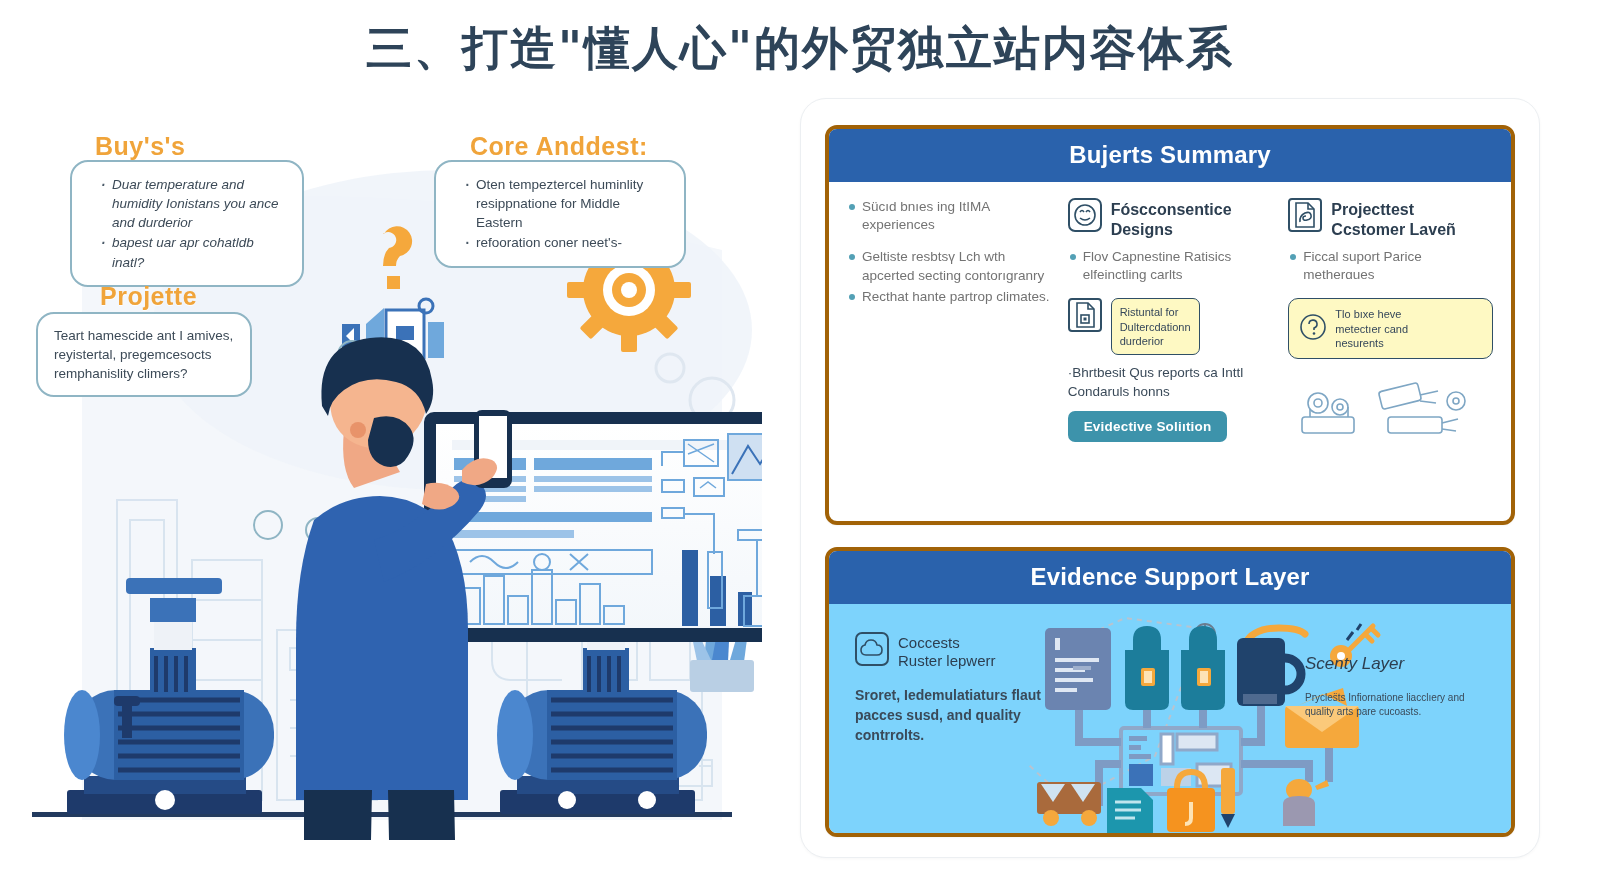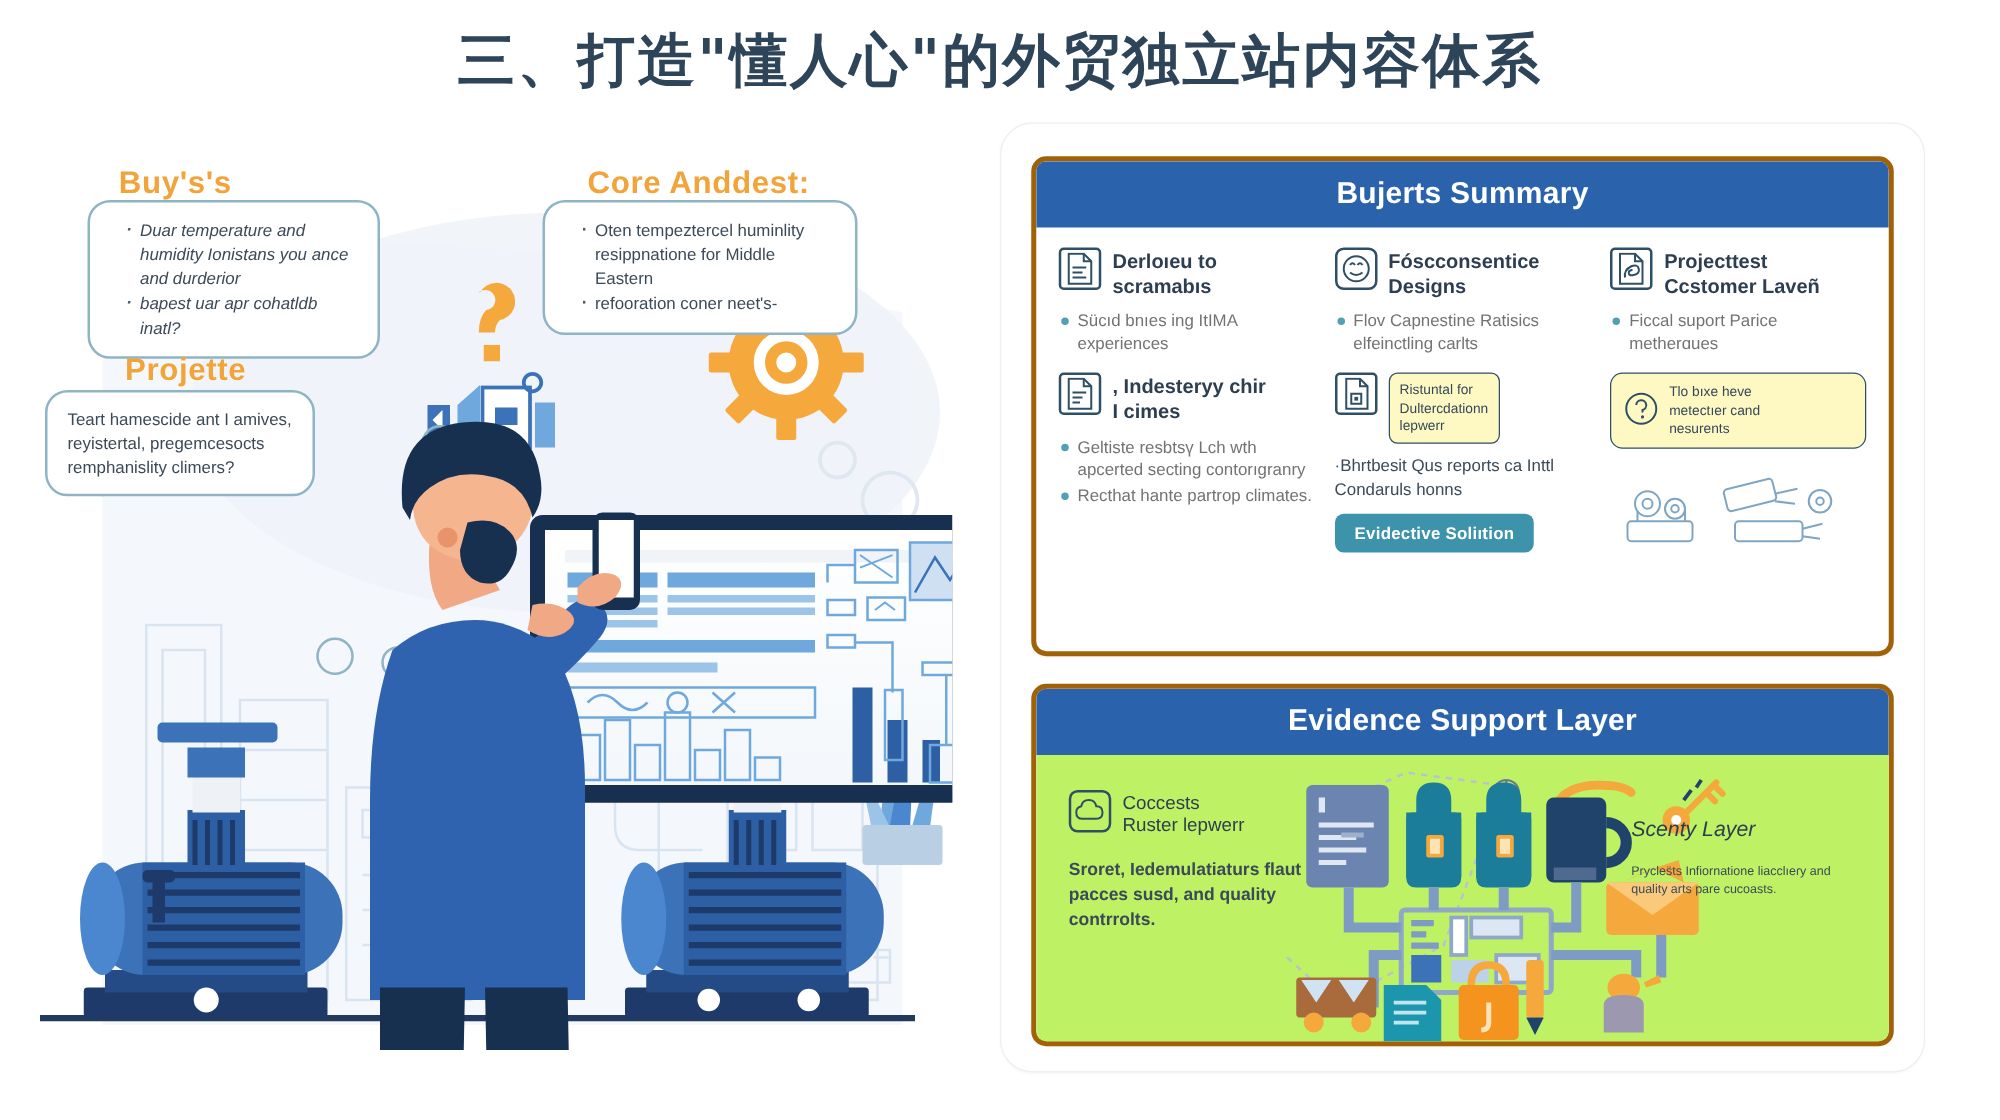--- a/index.html
+++ b/index.html
@@ -138,21 +138,21 @@
     padding: 8px 16px;
     border-radius: 7px;
     border: none;
     cursor: pointer;
     letter-spacing: .2px;
   }
 
   
   #evidence-card { margin-top: 22px; height: 290px; }
   #evidence-card .card-body {
-    background: #bef264;
+    background: #7dd3fc;
     height: 234px;
     padding: 14px 18px;
     position: relative;
   }
   .ev-left { position: absolute; left: 26px; top: 28px; width: 210px; }
   .ev-left .ico-row .lbl { font-size: 15px; font-weight: 500; }
   .ev-left p {
     margin: 14px 0 12px 0; font-size: 14px; color: #3a4a59; line-height: 1.45; font-weight: bold;
   }
   .ev-right { position: absolute; right: 16px; top: 48px; width: 190px; }
@@ -451,57 +451,23 @@
   </div>
 
   <div class="right-wrap">
 
     <div class="card" id="summary-card">
       <div class="card-head">Bujerts Summary</div>
       <div class="card-body">
         <div class="sum-grid">
 
           <div class="sum-col">
-            <div class="ico-row">
-              <span class="ico-box doc">
-                <svg width="22" height="26" viewBox="0 0 22 26">
-                    <path d="M2 1 h12 l6 6 v18 h-18 Z" fill="none" stroke="#2f4f66" stroke-width="1.6"></path>
-                    <path d="M14 1 v6 h6" fill="none" stroke="#2f4f66" stroke-width="1.6"></path>
-                    <g stroke="#2f4f66" stroke-width="1.6">
-                      <line x1="5" y1="12" x2="16" y2="12"></line>
-                      <line x1="5" y1="16" x2="13" y2="16"></line>
-                      <line x1="5" y1="20" x2="16" y2="20"></line>
-                    </g>
-                  </svg>
-              </span>
-              <span class="lbl">
-                <span>Derloıeu to</span><br>
-                <span>scramabıs</span>
-              </span>
-            </div>
             <ul class="bullets">
               <li>Sücıd bnıes ing ItIМА experiences</li>
             </ul>
-            <div class="ico-row">
-              <span class="ico-box doc">
-                <svg width="22" height="26" viewBox="0 0 22 26">
-                    <path d="M2 1 h12 l6 6 v18 h-18 Z" fill="none" stroke="#2f4f66" stroke-width="1.6"></path>
-                    <path d="M14 1 v6 h6" fill="none" stroke="#2f4f66" stroke-width="1.6"></path>
-                    <g stroke="#2f4f66" stroke-width="1.6">
-                      <line x1="5" y1="12" x2="16" y2="12"></line>
-                      <line x1="5" y1="16" x2="13" y2="16"></line>
-                      <line x1="5" y1="20" x2="11" y2="20"></line>
-                    </g>
-                  </svg>
-              </span>
-              <span class="lbl">
-                <span>, Indesteryy chir</span><br>
-                <span>I cimes</span>
-              </span>
-            </div>
             <ul class="bullets">
               <li>Geltiste resbtsү Lch wth apcerted secting contorıgranry</li>
               <li>Recthat hante partrop climates.</li>
             </ul>
           </div>
 
           <div class="sum-col">
             <div class="ico-row">
               <span class="ico-box">
                 <svg width="24" height="24" viewBox="0 0 24 24">
@@ -523,21 +489,21 @@
                 <svg width="22" height="26" viewBox="0 0 22 26">
                     <path d="M3 1 h11 l6 6 v18 h-17 Z" fill="none" stroke="#2f4f66" stroke-width="1.6"></path>
                     <path d="M14 1 v6 h6" fill="none" stroke="#2f4f66" stroke-width="1.6"></path>
                     <rect x="7" y="13" width="8" height="8" fill="none" stroke="#2f4f66" stroke-width="1.6"></rect>
                     <rect x="9.5" y="15.5" width="3" height="3" fill="#2f4f66"></rect>
                   </svg>
               </span>
               <span class="mini-callout speech">
                 <span>Ristuntal for</span><br>
                 <span>Dultercdationn</span><br>
-                <span>lepwerr</span>
+                <span>durderior</span>
               </span>
             </div>
             <p class="plain-note">·Bhrtbesit Qus reports ca Inttl Condaruls honns</p>
             <button class="cta">Evidective Soliıtion</button>
           </div>
 
           <div class="sum-col">
             <div class="ico-row">
               <span class="ico-box doc">
                 <svg width="22" height="26" viewBox="0 0 22 26">

